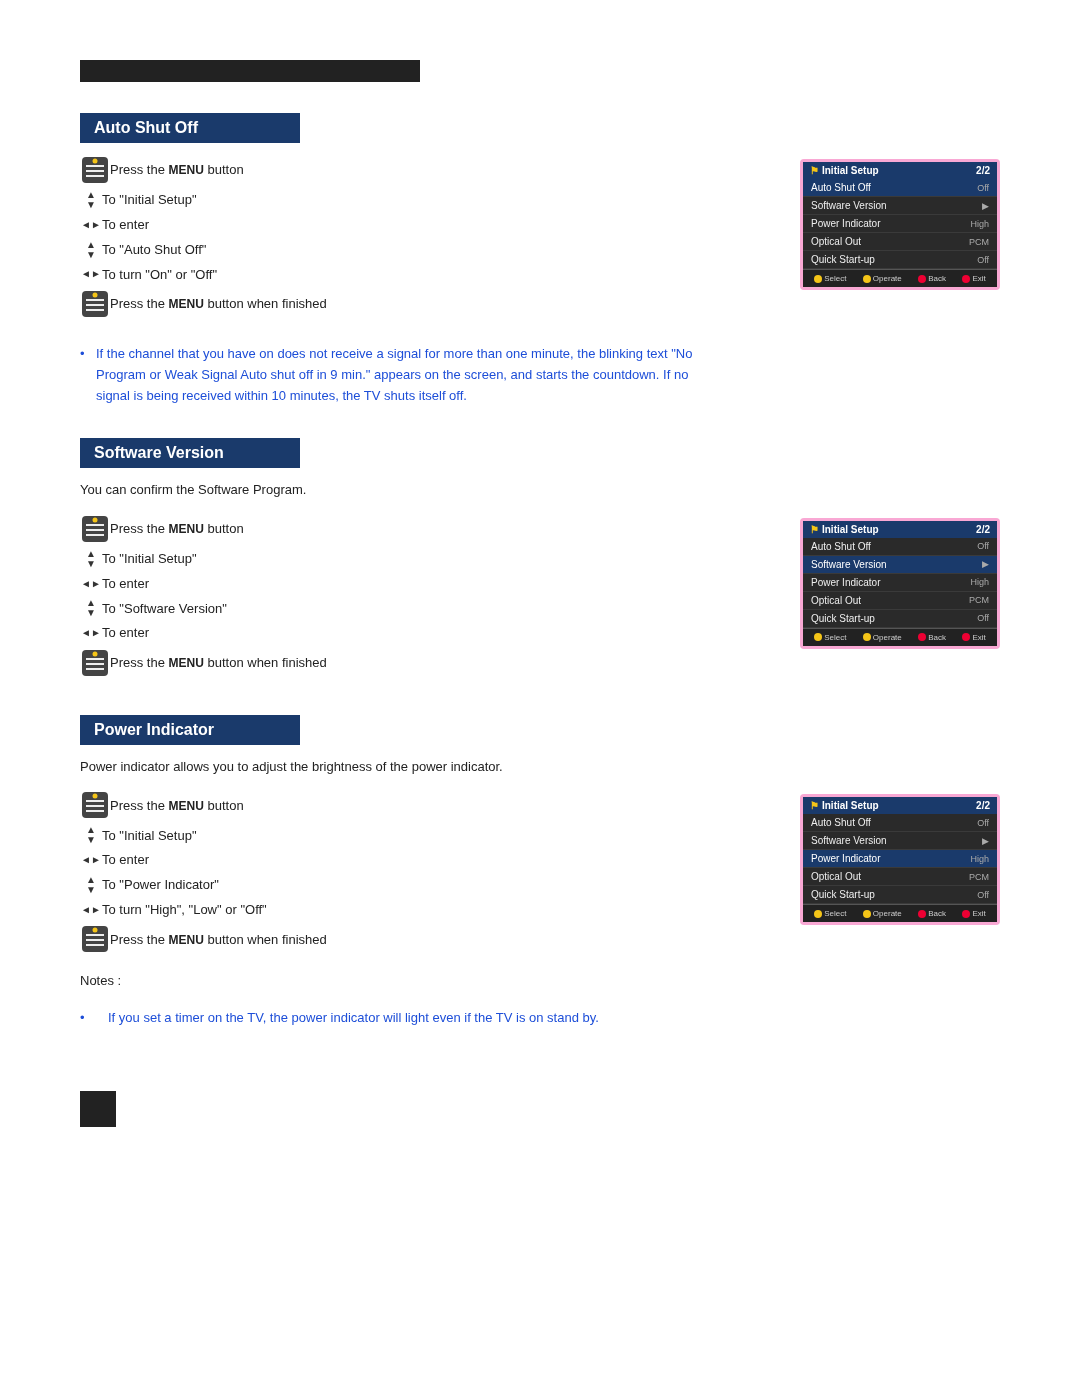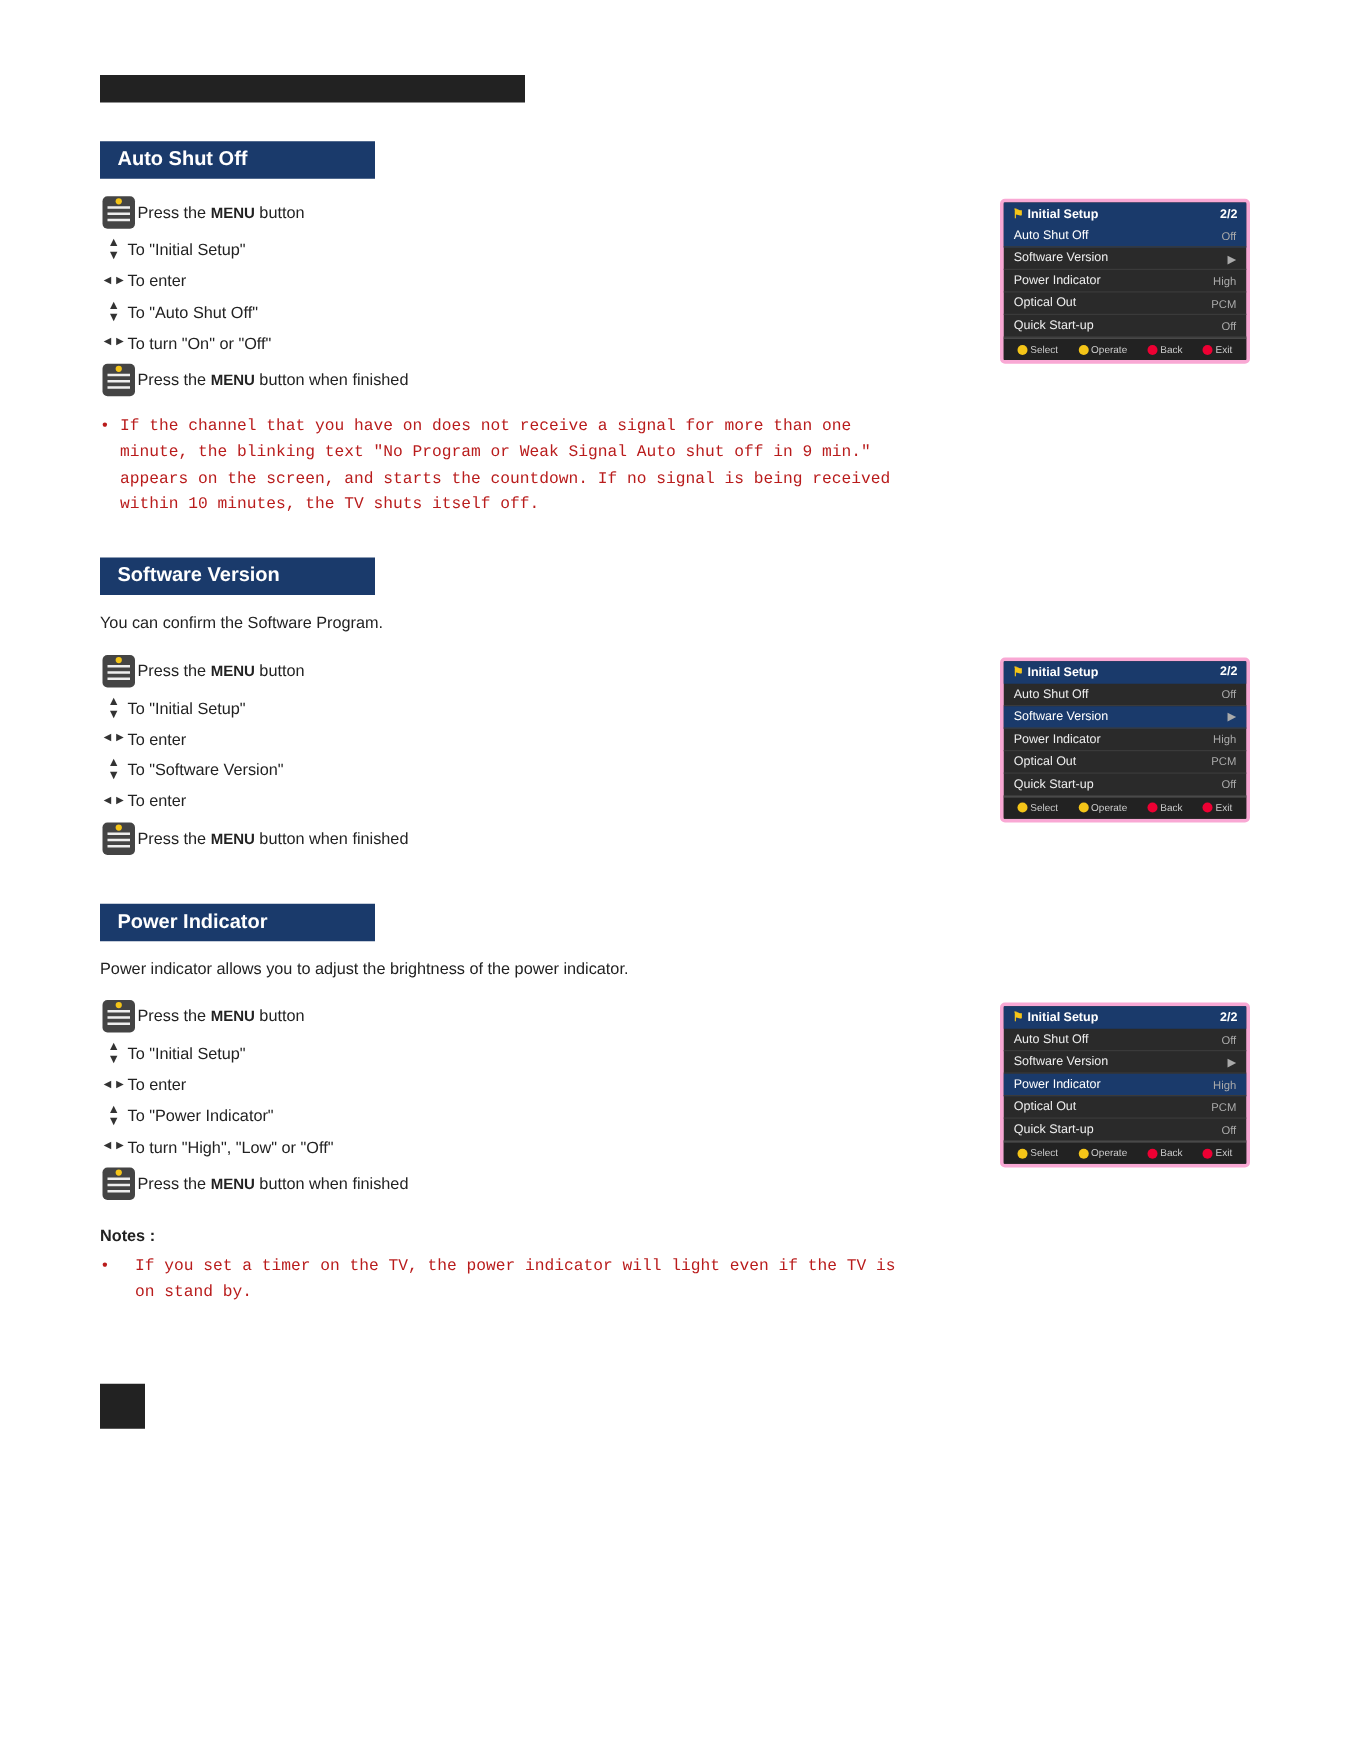--- a/index.html
+++ b/index.html
@@ -156,37 +156,36 @@
       border-radius: 50%;
       display: inline-block;
       flex-shrink: 0;
     }
 
     .dot-yellow { background: #f5c518; }
     .dot-red { background: #e03; }
 
     .bullet-note {
       font-size: 13px;
-      color: #b91c1c;
-      margin-top: 7px;
+      color: #1d4ed8;
+      margin-top: 20px;
       max-width: 640px;
       line-height: 1.6;
       padding-left: 16px;
       position: relative;
-      font-family: Liberation Mono, monospace;
     }
 
     .bullet-note::before {
       content: "•";
       position: absolute;
       left: 0;
     }
 
     .notes-label {
-      font-weight: bold;
+      font-weight: normal;
       font-size: 13px;
       margin-top: 14px;
       margin-bottom: 4px;
     }
 
     .page-number {
       display: inline-block;
       background: #222;
       color: #fff;
       width: 36px;

